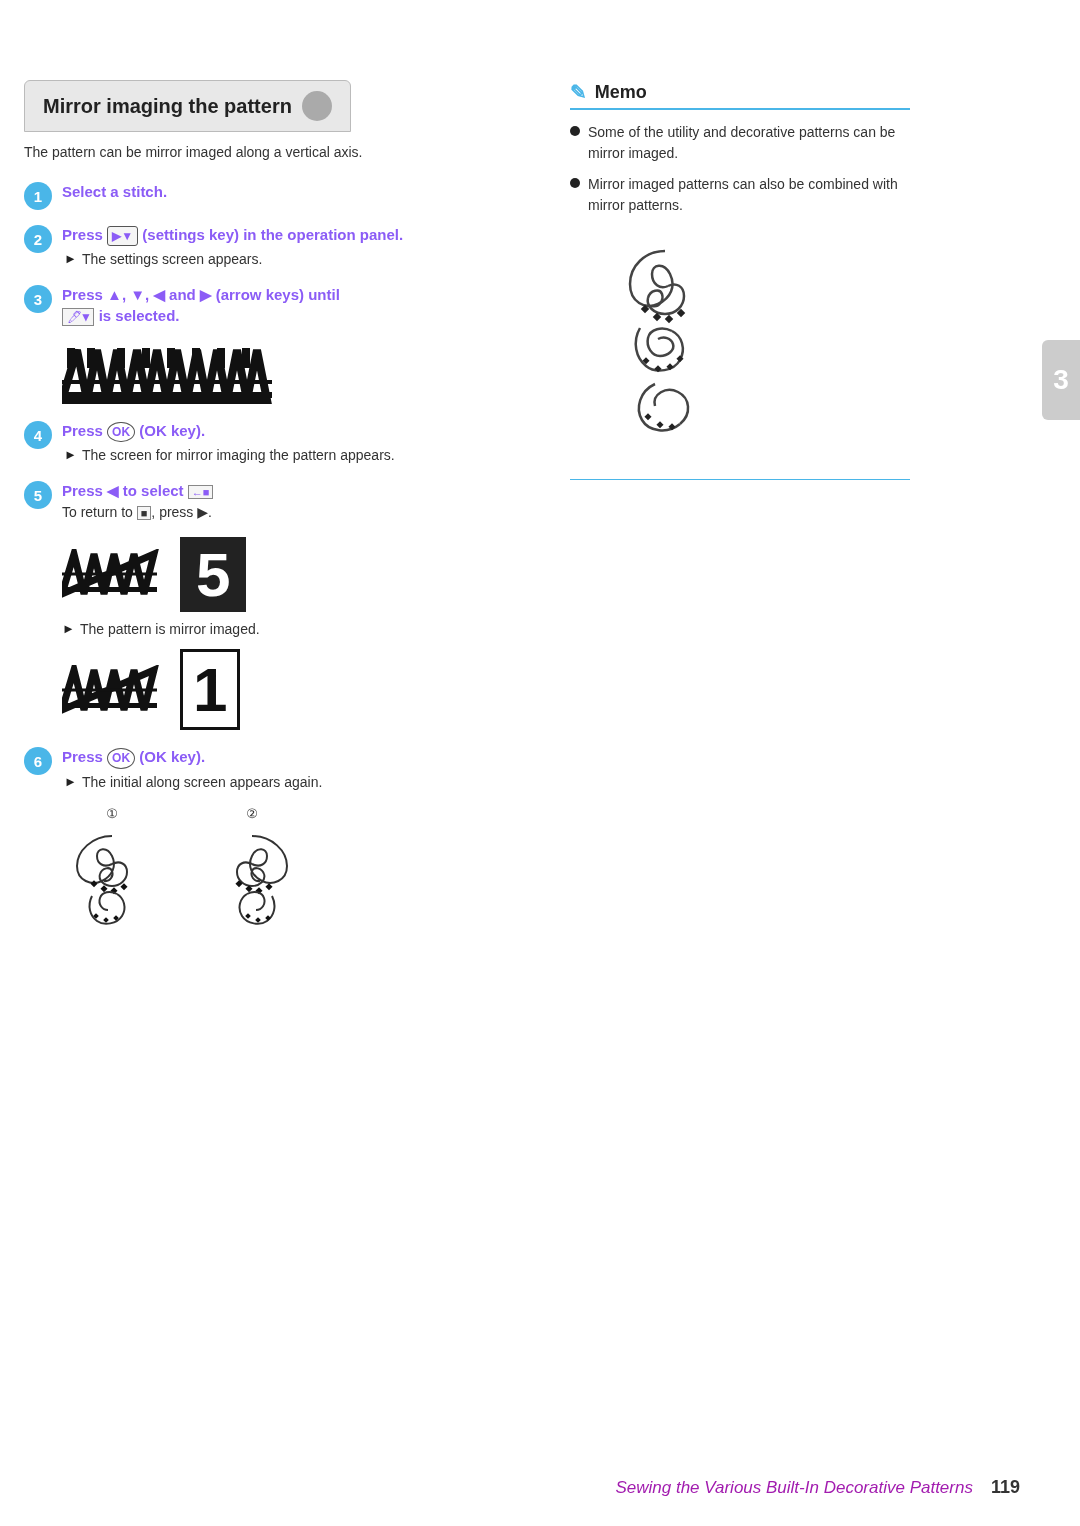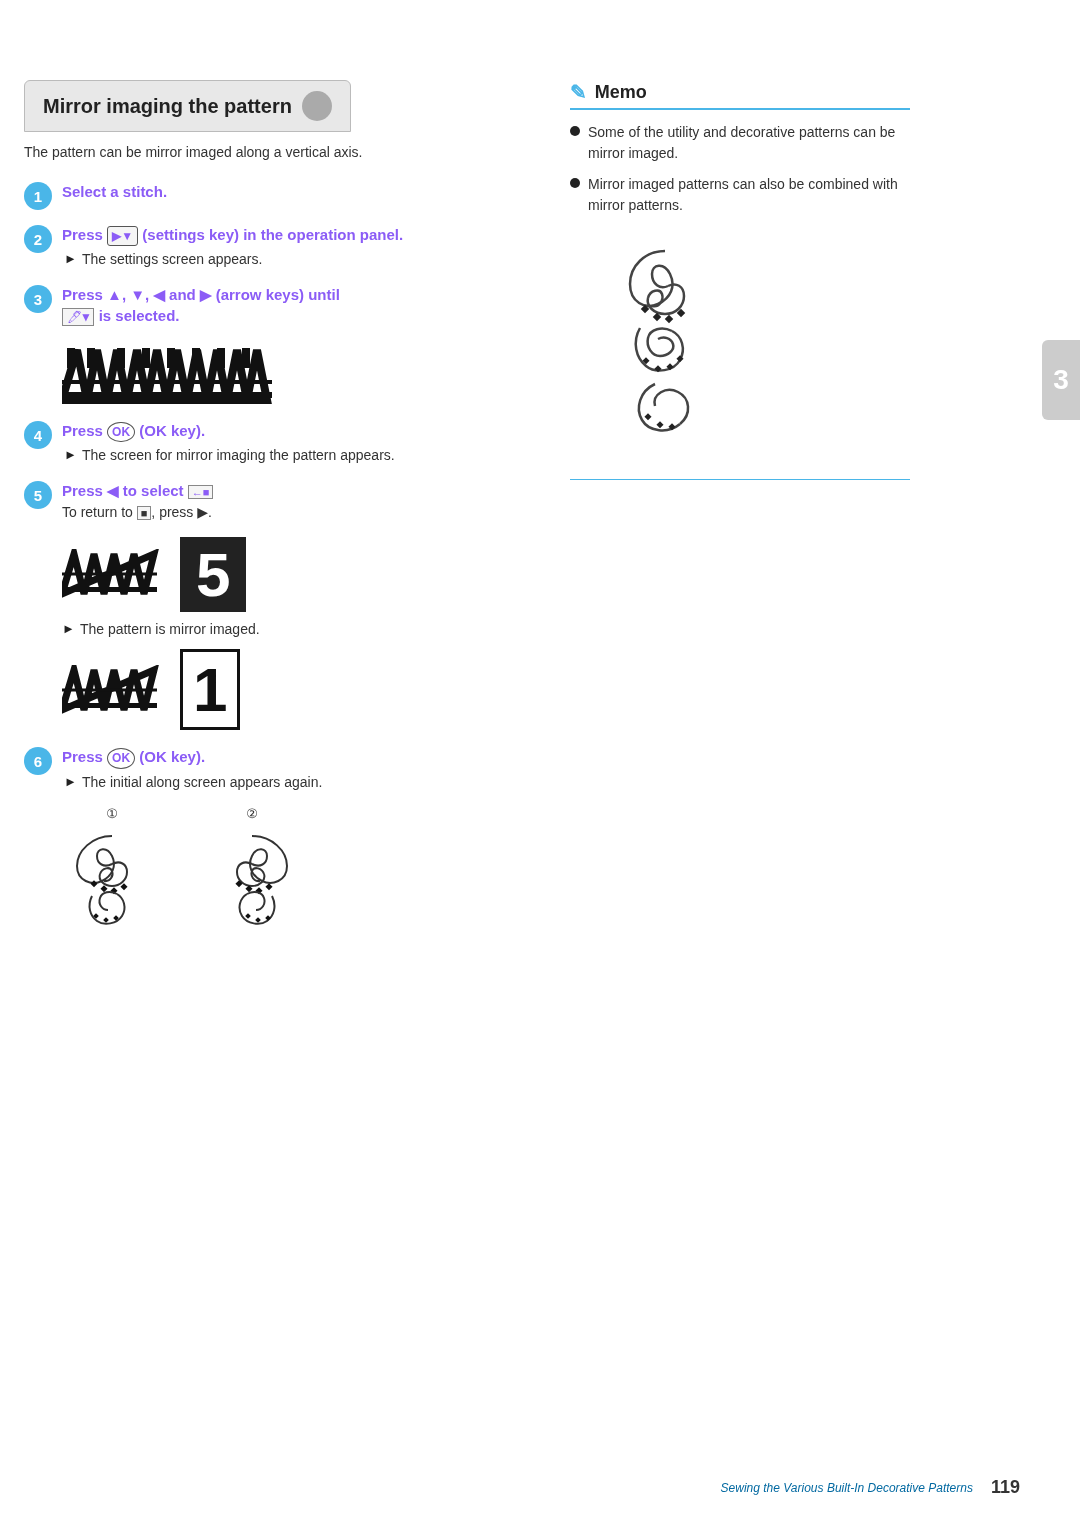--- a/index.html
+++ b/index.html
@@ -236,23 +236,23 @@
     }
     .page-footer {
       position: absolute;
       bottom: 28px;
       right: 60px;
       display: flex;
       align-items: center;
       gap: 18px;
     }
     .footer-text {
-      font-size: 12px;
+      font-size: 17px;
       font-style: italic;
-      color: #0369a1;
+      color: #a21caf;
     }
     .footer-num {
       font-size: 18px;
       font-weight: bold;
       color: #333;
     }
     .divider-h {
       height: 1px;
       background: #4ab6e8;
       width: 100%;

